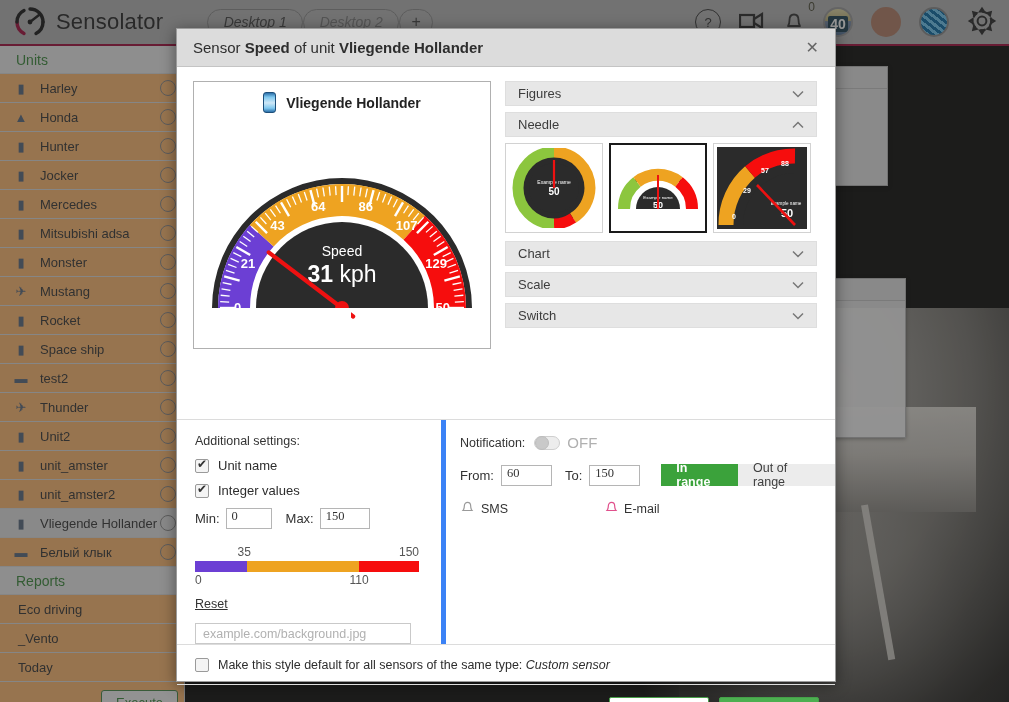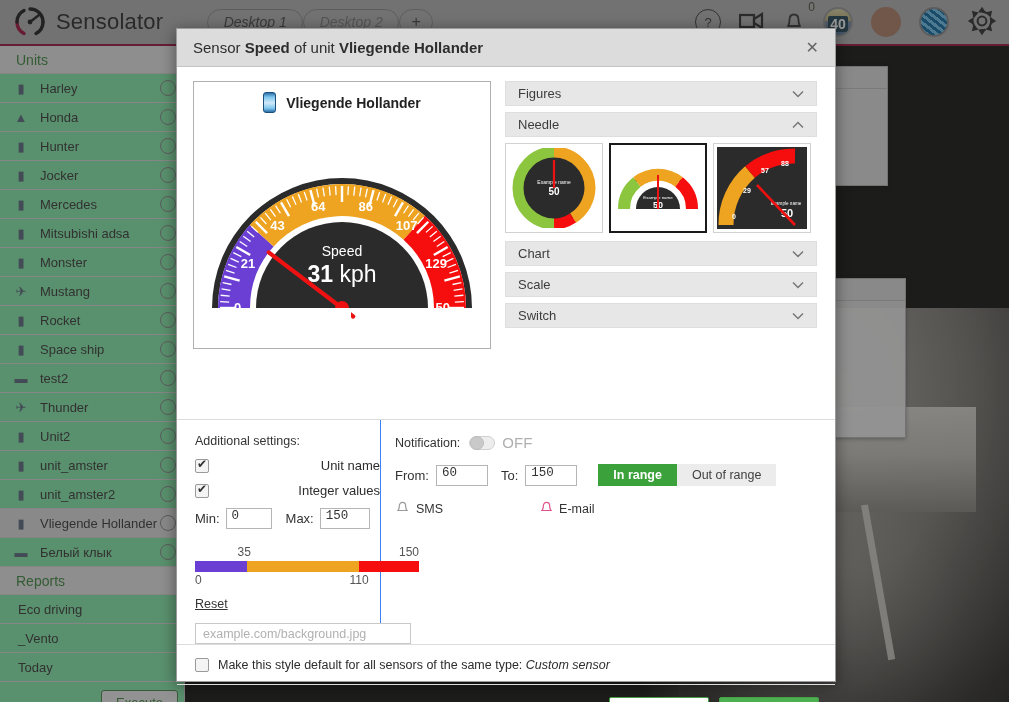--- a/index.html
+++ b/index.html
@@ -82,21 +82,21 @@
   .blue-circ {
     width: 30px; height: 30px; border-radius: 50%;
     background: repeating-linear-gradient(38deg, #0f6ea8 0 3px, #6fc6ef 3px 6px);
     border: 2px solid #8d8d8d;
   }
   .gear-ico { color: #2d2d2d; }
 
   
   #sidebar {
     position: absolute; left: 0; top: 46px; width: 185px; bottom: 0;
-    background: #86efac; border-right: 1px solid #cfcfcf;
+    background: #fdba74; border-right: 1px solid #cfcfcf;
     overflow: hidden;
   }
   .side-head {
     height: 28px; display: flex; align-items: center; padding-left: 16px;
     color: #3f8c3f; font-size: 14px; background: #ececec; border-bottom: 1px solid #ddd;
   }
   .side-row {
     height: 29px; display: flex; align-items: center;
     border-bottom: 1px solid #dcdcdc; padding-left: 8px; font-size: 13px; color: #3a3a3a;
     position: relative;
@@ -176,36 +176,36 @@
   .thumbs { display: flex; gap: 6px; margin-bottom: 8px; }
   .thumb {
     width: 98px; height: 90px; border: 1px solid #d2d2d2; background: #fff;
     display: flex; align-items: center; justify-content: center;
   }
   .thumb.sel { border: 2px solid #1a1a1a; }
 
   
   .m-lower { display: flex; flex: 1 1 auto; border-top: 1px solid #dcdcdc; }
   .low-left {
-    width: 204px; padding: 14px 0 0 18px; border-right: 1px solid #3b82f6;
+    width: 269px; padding: 14px 0 0 18px; border-right: 5px solid #3b82f6;
   }
   .low-right { flex: 1; padding: 14px 0 0 14px; }
   .sec-label { font-size: 12.5px; color: #333; margin-bottom: 10px; }
-  .chk-line { display: flex; align-items: center; margin-bottom: 10px; font-size: 13px; color: #2d2d2d; justify-content: space-between; }
+  .chk-line { display: flex; align-items: center; margin-bottom: 10px; font-size: 13px; color: #2d2d2d; }
   .chk {
     width: 14px; height: 14px; border: 1px solid #9a9a9a; background: #f4f4f4;
     margin-right: 9px; position: relative; border-radius: 2px; flex: 0 0 14px;
   }
   .chk.on::after {
     content: "✔"; position: absolute; left: 1px; top: -3px; font-size: 12px; color: #333;
   }
   .minmax { display: flex; align-items: center; gap: 6px; margin: 4px 0 16px 0; font-size: 13px; }
   .txtin {
     border: 1px solid #b5b5b5; height: 21px; padding: 0 5px; background: #fff;
-    font-size: 12.5px; color: #333; font-family: Liberation Mono, monospace;
+    font-size: 12.5px; color: #333; font-family: Liberation Serif, serif;
   }
   .range-wrap { width: 224px; }
   .range-top, .range-bot { position: relative; height: 15px; font-size: 12px; color: #555; }
   .range-bar { height: 11px; display: flex; margin: 1px 0; }
   .range-lbl { position: absolute; }
   .reset-link {
     display: inline-block; margin-top: 9px; font-size: 12.5px; color: #333;
     text-decoration: underline;
   }
   .bg-url {

